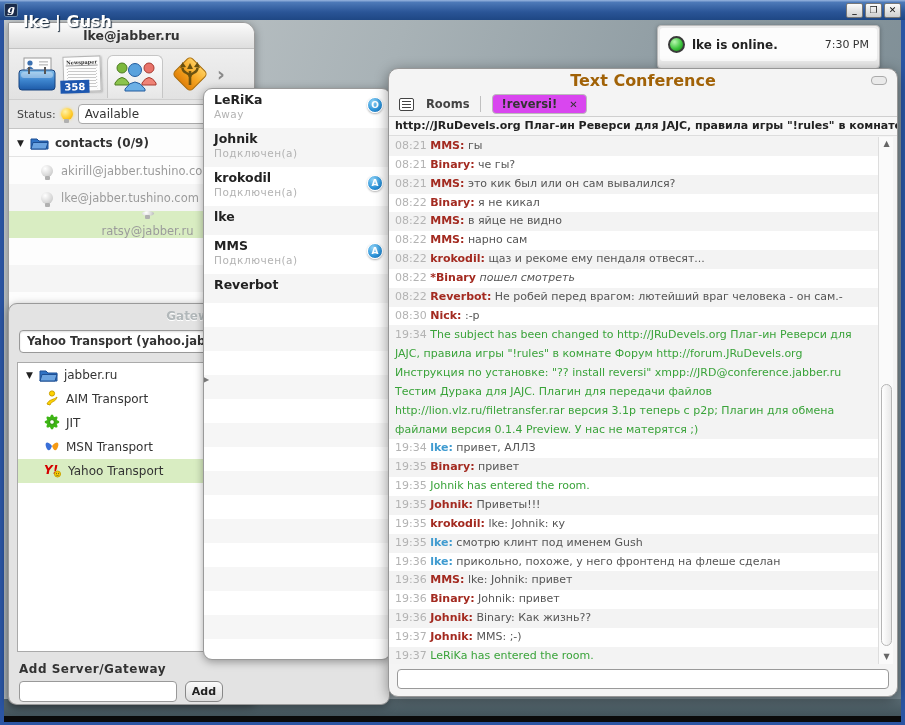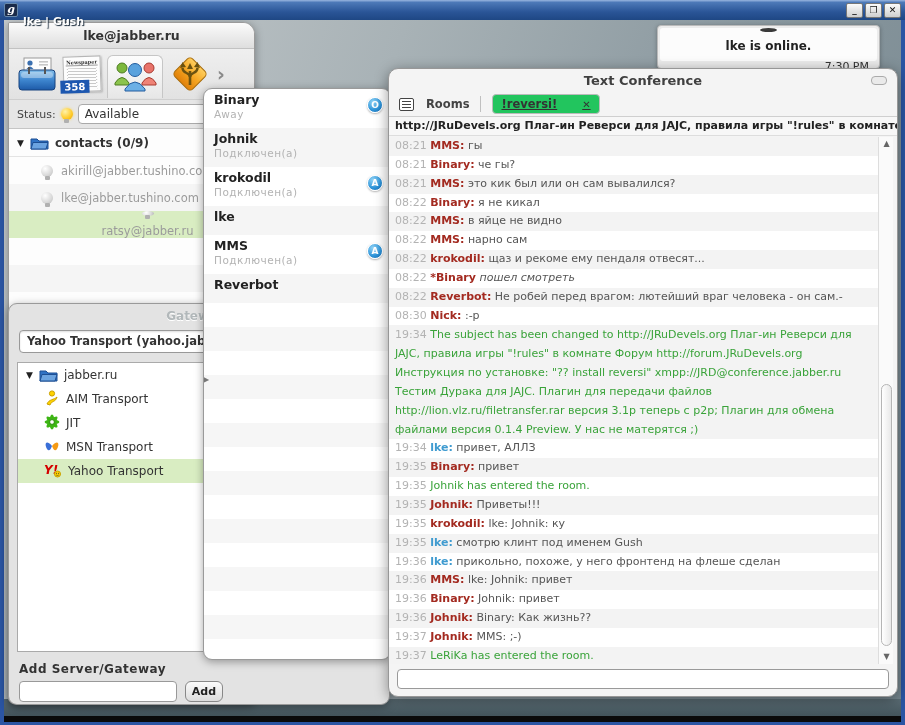--- a/index.html
+++ b/index.html
@@ -8,21 +8,21 @@
   #screen { position:relative; width:905px; height:725px; overflow:hidden;
             background:#2b55a3; }
 
   
   .titlebar { position:absolute; left:0; top:0; width:905px; height:20px;
     background:linear-gradient(180deg,#9ab6e0 0%,#4d79b8 12%,#2a5597 60%,#1e4784 100%);
     display:flex; align-items:center; padding:0 4px; z-index:10; }
   .app-icon { width:14px; height:14px; background:#1a2b4a; border:1px solid #68a;
     color:#fff; font:italic bold 11px "DejaVu Serif",serif; text-align:center; line-height:12px;
     border-radius:2px; margin-right:5px; }
-  .win-title { color:#fff; font-size:11px; font-weight:bold; text-shadow:1px 1px 1px #123;margin-top:23px; }
+  .win-title { color:#fff; font-size:16px; font-weight:bold; text-shadow:1px 1px 1px #123;margin-top:23px; }
   .winbtns { margin-left:auto; display:flex; gap:2px; }
   .winbtn { width:17px; height:15px; background:linear-gradient(#fbfbfb,#cfcfcf);
     border:1px solid #777; border-radius:2px; font:bold 9px "DejaVu Sans",sans-serif;
     color:#111; text-align:center; line-height:13px; }
   .content { position:absolute; left:4px; top:20px; width:897px; height:702px;
     background:linear-gradient(110deg,#c6cbcd 0%,#a8b2b6 35%,#8a989f 65%,#74858d 100%); }
   .bottom-band { position:absolute; left:0; bottom:6px; width:897px; height:17px;
     background:linear-gradient(#5b6d75,#43545b); z-index:1; }
   .taskbar { position:absolute; left:0; bottom:0; width:897px; height:6px; background:#0a0a0a; z-index:1; }
 
@@ -94,43 +94,43 @@
     border:1px solid #fff; box-shadow:0 1px 2px rgba(0,0,0,.3);
     color:#fff; font:bold 9px "DejaVu Sans",sans-serif; text-align:center; line-height:15px; }
   .stripe { height:24px; }
   .stripe.alt { background:#f6f6f6; }
   .mid-handle { position:absolute; left:-1px; top:286px; font-size:8px; color:#777; }
 
   
   #notify { left:653px; top:5px; width:223px; height:44px; z-index:3; background:#ececec;
     border-radius:4px; border:1px solid #bbb; box-shadow:0 1px 4px rgba(0,0,0,.3); }
   .notify-inner { margin:2px; height:33px; background:#fcfcfc; border-radius:3px;
-    display:flex; align-items:center; padding:0 8px; gap:7px;flex-direction:column; }
+    display:flex; align-items:center; padding:0 8px; gap:7px; }
   .orb { width:17px; height:17px; border-radius:50%; border:2px solid #3a3a3a;
     background:radial-gradient(circle at 35% 30%,#b8f7b0,#3fc63f 55%,#157a15); }
   .notify-text { font-size:12px; font-weight:bold; color:#222; }
   .notify-time { margin-left:auto; font-size:11px; color:#333; }
 
   
   #conf { left:384px; top:48px; width:510px; height:629px; z-index:5; background:#f4f4f4;
     border-radius:10px; border:1px solid #979797; box-shadow:0 3px 14px rgba(0,0,0,.4);
     overflow:hidden; }
-  .conf-title { height:23px; text-align:center; font-size:13px; font-weight:bold;
-    color:#404040; line-height:24px; position:relative; }
+  .conf-title { height:23px; text-align:center; font-size:16px; font-weight:bold;
+    color:#a16207; line-height:24px; position:relative; }
   .conf-roll { position:absolute; right:10px; top:7px; width:16px; height:9px;
     border:1px solid #aaa; border-radius:4px; background:#eaeaea; }
   .conf-tabs { height:25px; display:flex; align-items:center; padding-left:10px;
     border-bottom:1px solid #cfcfcf; }
   .rooms-icon { width:15px; height:13px; background:#fff; border:1px solid #444;
     border-radius:2px; padding:2px 2px;  margin-right:12px;}
   .rooms-icon i { display:block; height:1.5px; background:#444; margin-bottom:1.5px; }
   .tab-rooms { font-size:11.5px; font-weight:bold; color:#444; }
   .tab-sep { width:1px; height:16px; background:#c0c0c0; margin:0 11px; }
-  .tab-active { background:#22c55e; border:1px solid #bbb; border-radius:4px; padding:2px 8px;
-    font-size:11.5px; font-weight:bold; color:#333; display:flex; gap:25px; align-items:center;text-decoration:underline; }
+  .tab-active { background:#d946ef; border:1px solid #bbb; border-radius:4px; padding:2px 8px;
+    font-size:11.5px; font-weight:bold; color:#333; display:flex; gap:12px; align-items:center; }
   .tab-close { font-size:10px; font-weight:bold; color:#333; }
   .conf-topic { height:19px; font-size:11px; font-weight:bold; color:#222; padding:2px 6px 0;
     white-space:nowrap; overflow:hidden; border-bottom:1px solid #ddd; background:#f7f7f7; }
   .chat { position:absolute; left:0; top:68px; width:489px; height:527px; overflow:hidden;
     background:#fff; }
   .chat-row { font-size:11px; line-height:18.85px; height:18.85px; padding:0 4px 0 6px;
     white-space:nowrap; overflow:hidden; color:#555; }
   .chat-row.odd { background:#f3f3f3; }
   .chat-row.wrap { white-space:normal; height:auto; line-height:19px; }
   .t { color:#b3b3b3; }
@@ -324,21 +324,21 @@
       <div class="gw-add-label">Add Server/Gateway</div>
       <div class="gw-add-row">
         <input class="gw-input" value="" style="">
         <button class="gw-add-btn">Add</button>
       </div>
     </div>
 
     <div class="panel" id="mid-panel">
       <div id="mid-rows">
           <div class="mid-row" style="height: 39px;">
-            <div class="mid-name">Binary</div>
+            <div class="mid-name">LeRiKa</div>
             <div class="mid-status">Away</div>
             <div class="badge">O</div>
           </div>
           <div class="mid-row alt" style="height: 39px;">
             <div class="mid-name">Johnik</div>
             <div class="mid-status">Подключен(а)</div>
           </div>
           <div class="mid-row" style="height: 39px;">
             <div class="mid-name">krokodil</div>
             <div class="mid-status">Подключен(а)</div>

